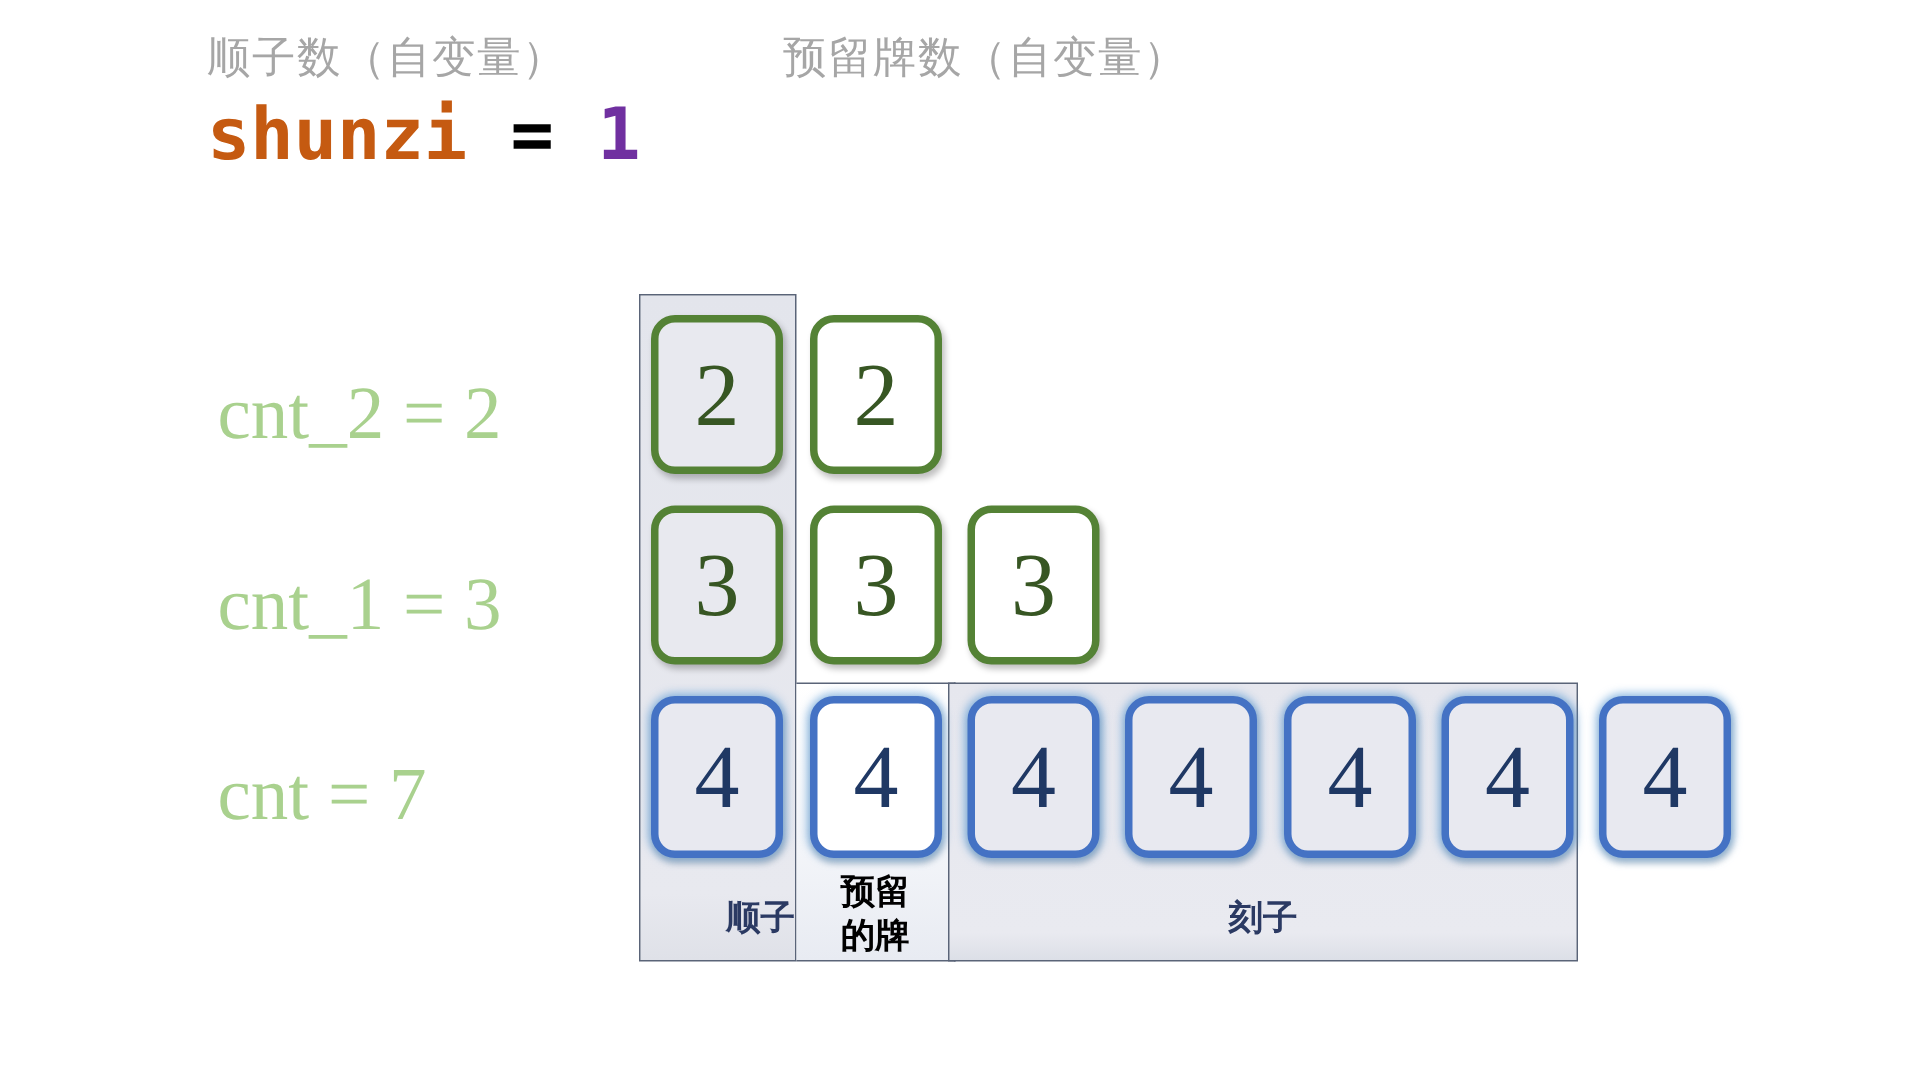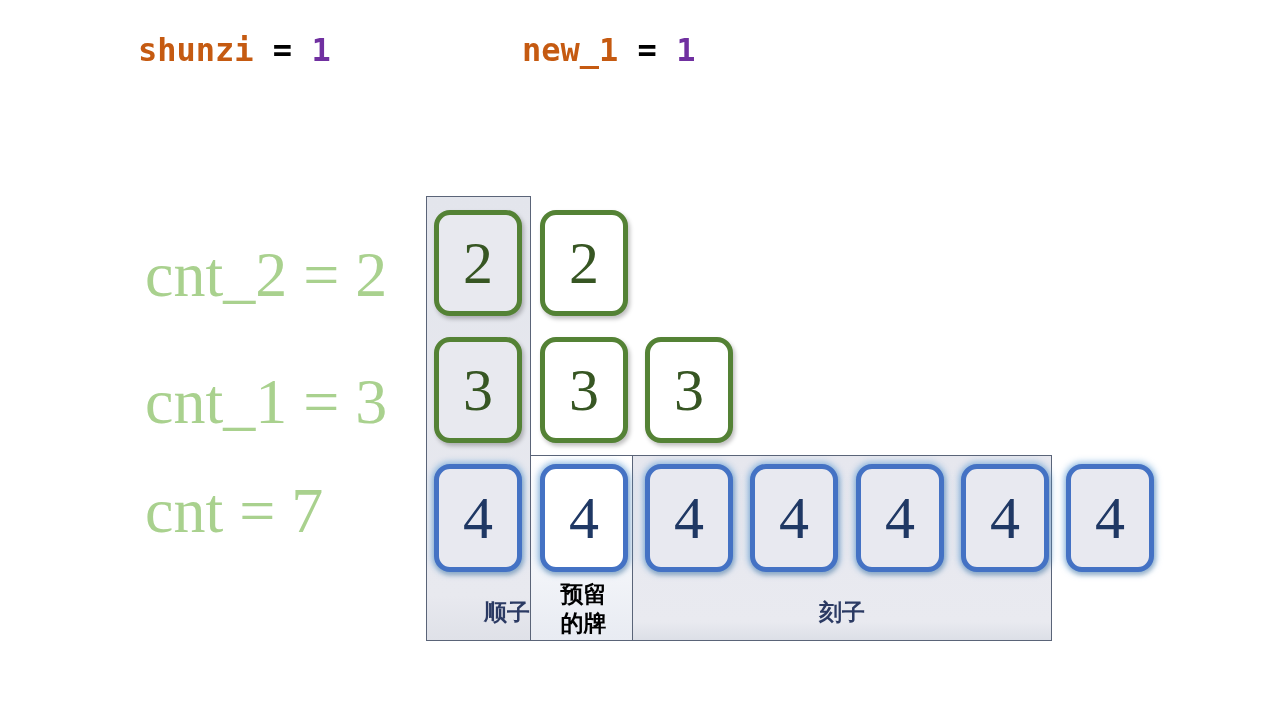--- a/index.html
+++ b/index.html
@@ -6,31 +6,31 @@
   body {
     width:1280px; height:720px; background:#ffffff; position:relative; overflow:hidden;
     font-family:"DejaVu Sans", sans-serif;
   }
   .var-block { position:absolute; top:18px; }
   .var-caption {
     font-family:"DejaVu Sans", sans-serif; font-size:29px; color:#a6a6a6;
     line-height:40px; white-space:nowrap; letter-spacing:1px;
   }
   .var-expr {
-    font-family:"DejaVu Sans Mono", monospace; font-size:32px; font-weight:bold;
+    font-family:"DejaVu Sans Mono", monospace; font-size:48px; font-weight:bold;
     line-height:56px; white-space:nowrap; margin-top:4px;
   }
   .var-name { color:#c55a11; }
   .var-eq { color:#000000; }
   .var-val { color:#7030a0; }
   .var-val.hl { background:#c0c0c0; padding:0 1px; }
 
   .cnt-label {
     position:absolute; left:145px; font-family:"Liberation Serif", serif;
-    font-size:64px; color:#a9d18e; white-space:nowrap; line-height:70px;
+    font-size:50px; color:#a9d18e; white-space:nowrap; line-height:70px;
   }
 
   .group-box {
     position:absolute; border:1px solid #5a6478; box-sizing:border-box;
   }
   .group-shunzi { left:426px; top:196px; width:105px; height:445px;
     background:linear-gradient(#e3e5ec,#e8e9ef 90%,#dfe1e8); }
   .group-reserve { left:531px; top:455px; width:106px; height:186px;
     background:linear-gradient(#ffffff, #f3f5f9 60%, #e8ebf2); border-left:none; }
   .group-kezi { left:632px; top:455px; width:420px; height:186px;
@@ -57,41 +57,38 @@
     border:5px solid #4472c4; background:#ffffff; color:#1f3864;
     box-shadow:0 0 6px 2px rgba(91,155,213,0.65), 1px 3px 4px rgba(0,0,0,0.2);
     height:108px;
   }
   .card.blue.shaded { background:#e8e9f0; }
 </style>
 </head>
 <body>
 
 <div class="var-block" style="left:138px;">
+  <div class="var-caption">顺子数（自变量）</div>
   <div class="var-expr">
     <span class="var-name">shunzi</span>
     <span class="var-eq">=</span>
     <span class="var-val">1</span>
   </div>
 </div>
 
 <div class="var-block" style="left:522px;">
-  <div class="var-expr">
-    <span class="var-name">new_1</span>
-    <span class="var-eq">=</span>
-    <span class="var-val">1</span>
-  </div>
+  <div class="var-caption">预留牌数（自变量）</div>
 </div>
 
 <div class="var-block" style="left:906px;">
 </div>
 
 <div class="cnt-label" style="top:240px;">cnt_2 = 2</div>
 <div class="cnt-label" style="top:367px;">cnt_1 = 3</div>
-<div class="cnt-label" style="top:476px;text-align:right;">cnt = 7</div>
+<div class="cnt-label" style="top:494px;text-align:right;">cnt = 7</div>
 
 <div class="group-box group-shunzi">
   <div class="group-label">顺子</div>
 </div>
 <div class="group-box group-reserve">
   <div class="group-label">
     <div>预留</div>
     <div>的牌</div>
   </div>
 </div>

